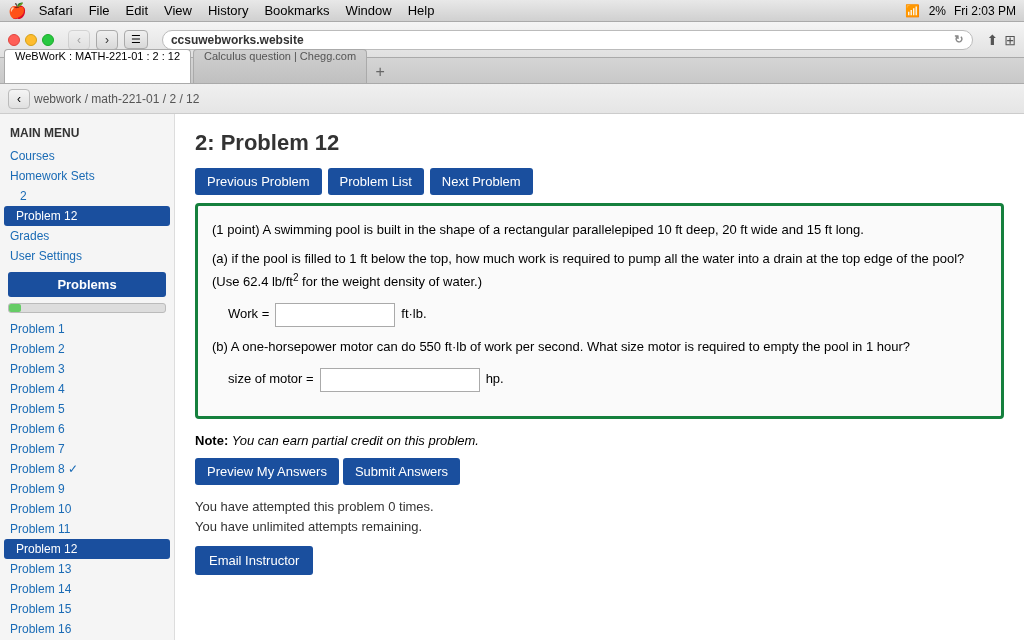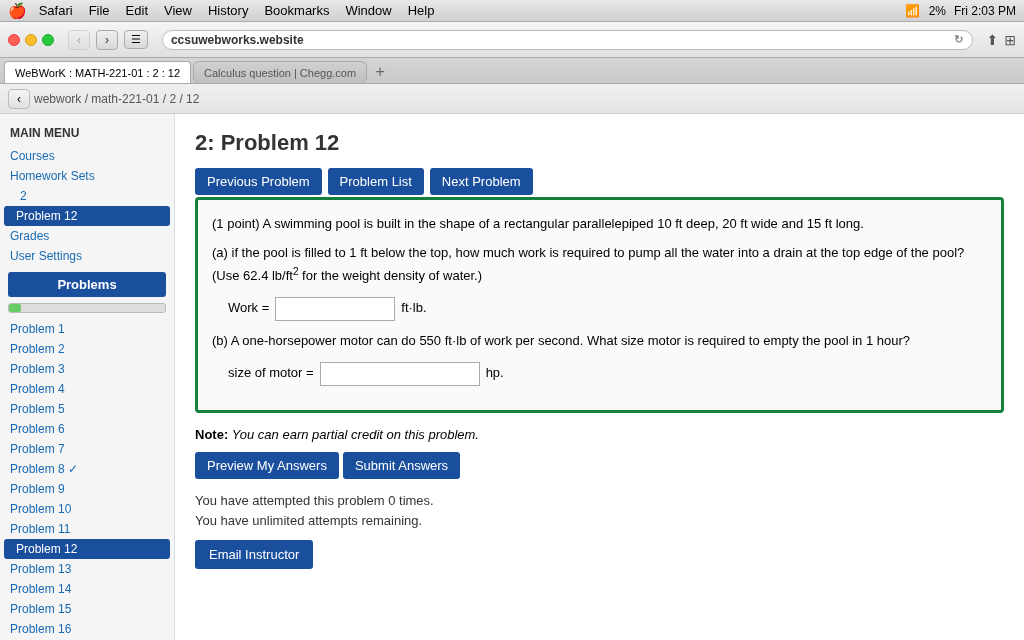--- a/index.html
+++ b/index.html
@@ -66,38 +66,36 @@
 
     .tabs-bar {
       height: 26px;
       background: linear-gradient(to bottom, #d5d5d5, #c8c8c8);
       border-bottom: 1px solid #aaa;
       display: flex;
       align-items: flex-end;
       padding-left: 4px;
     }
     .tab {
-      height: 22px;
+      height: 34px;
       padding: 0 10px;
       border: 1px solid #aaa;
       border-bottom: none;
       border-radius: 4px 4px 0 0;
       background: white;
       font-size: 11px;
       display: flex;
-      align-items: center;
       margin-right: 2px;
       white-space: nowrap;
       overflow: hidden;
       max-width: 240px;
     }
     .tab.inactive {
       background: linear-gradient(to bottom, #d0d0d0, #c0c0c0);
       color: #555;
-      border-radius: 6px;
     }
     .tab-plus {
       width: 22px;
       height: 22px;
       display: flex;
       align-items: center;
       justify-content: center;
       font-size: 16px;
       color: #666;
       cursor: pointer;
@@ -198,21 +196,21 @@
     }
     .page-title {
       font-size: 22px;
       font-weight: bold;
       color: #333;
       margin-bottom: 12px;
     }
     .problem-nav {
       display: flex;
       gap: 6px;
-      margin-bottom: 2px;
+      margin-bottom: 8px;
     }
     .prob-btn {
       background: #1a4f9e;
       color: white;
       border: none;
       padding: 6px 12px;
       font-size: 13px;
       border-radius: 3px;
       cursor: pointer;
     }

